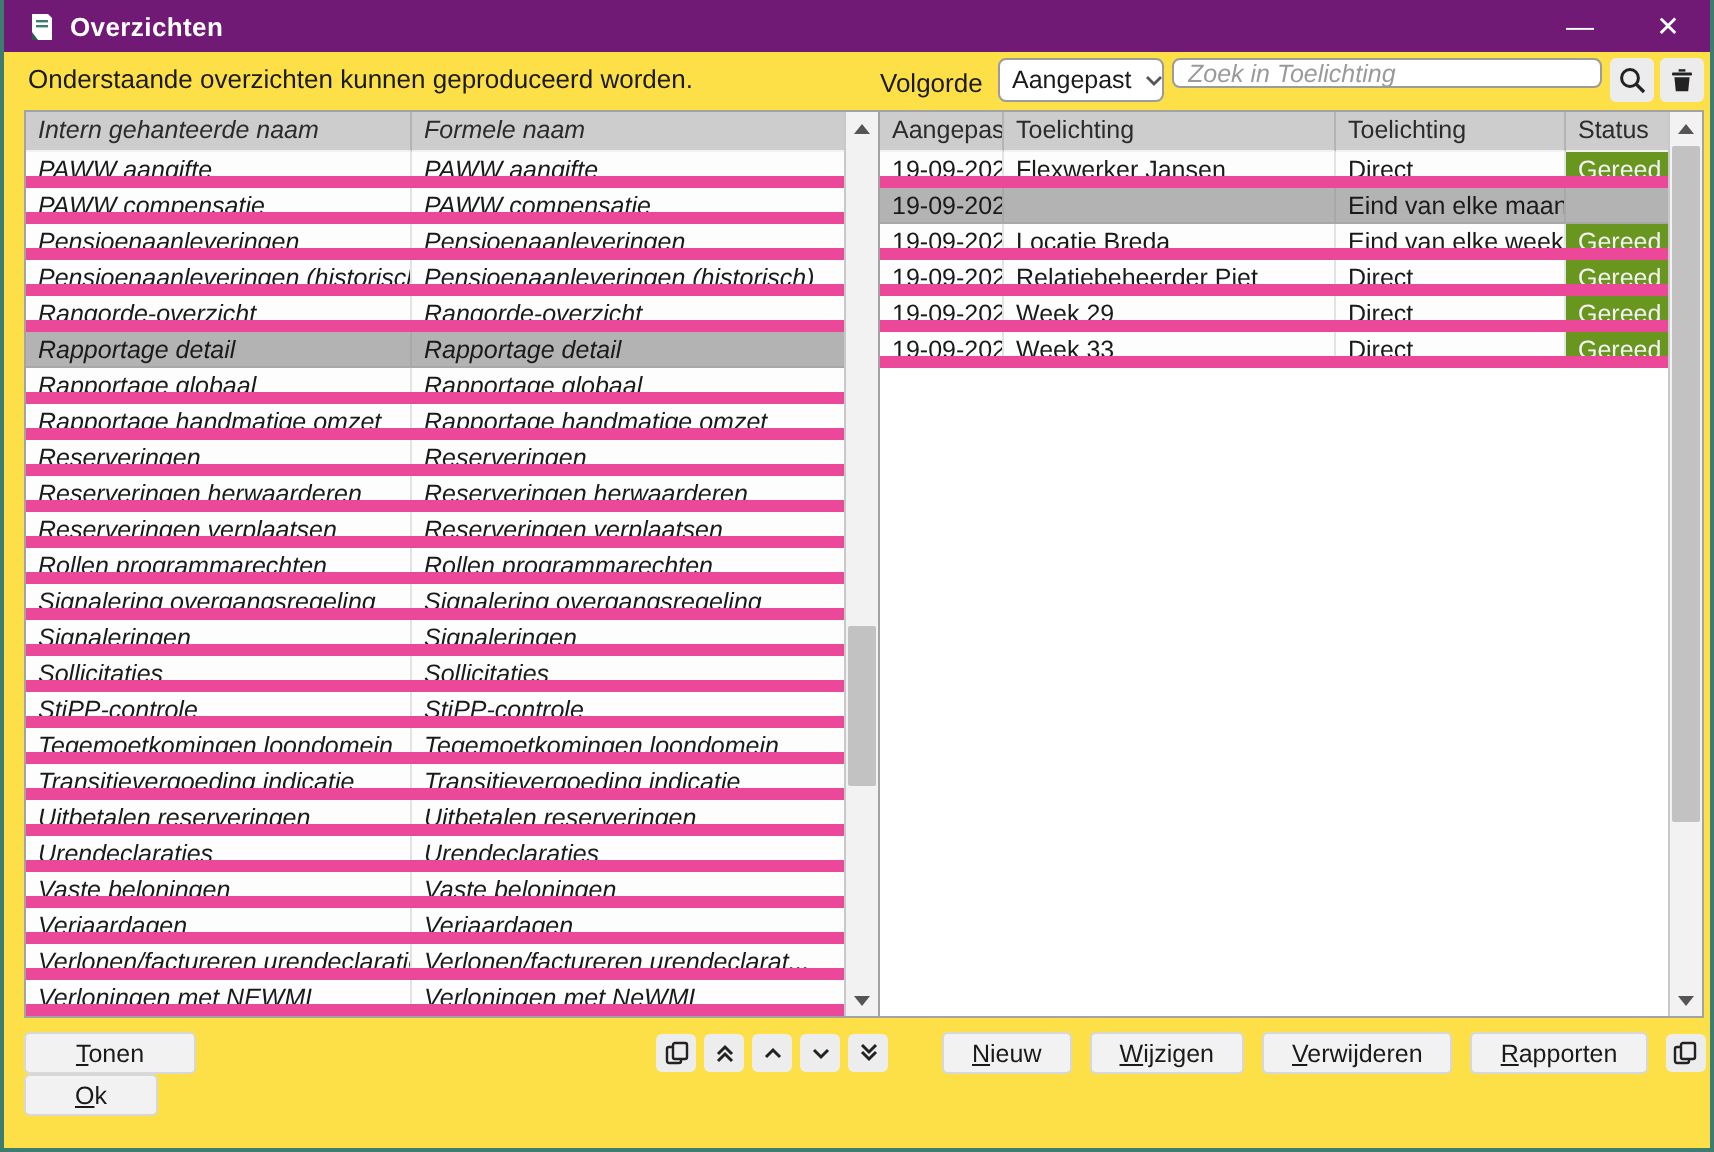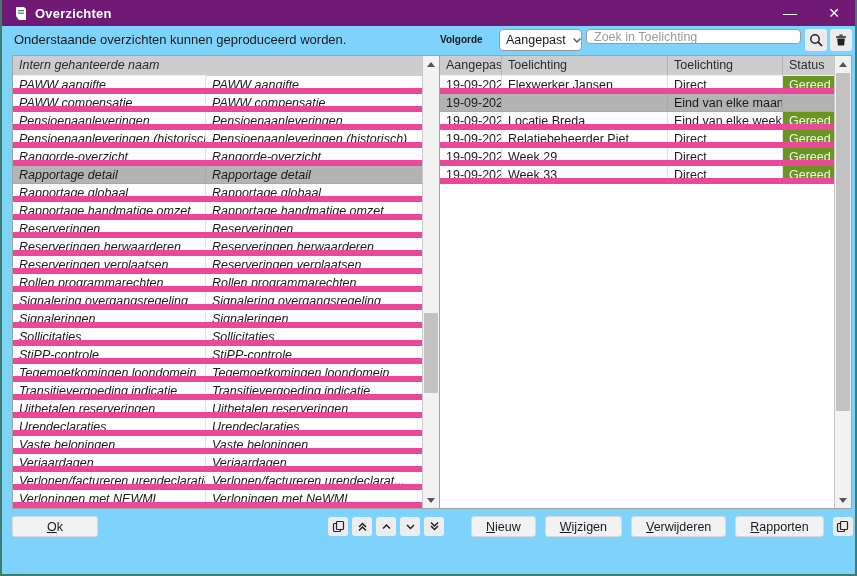--- a/index.html
+++ b/index.html
@@ -12,21 +12,21 @@
   }
   .titlebar {
     height:26px; background:#701a75; display:flex; align-items:center;
     padding:0 12px; gap:8px; color:#fff;
   }
   .titlebar .doc-ic { display:flex; align-items:center; }
   .title-text { font-size:13px; font-weight:bold; letter-spacing:.2px; }
   .win-controls { margin-left:auto; display:flex; gap:26px; align-items:center; }
   .win-btn { color:#fff; font-size:14px; line-height:1; cursor:default; width:18px; text-align:center; }
 
-  .body { position:relative; width:100%; height:548px; background:#7dd3fc; }
+  .body { position:relative; width:100%; height:548px; background:#fde047; }
 
   .desc { position:absolute; left:12px; top:6px; font-size:13px; color:#1a1a1a; }
 
   
   .tablebox { position:absolute; top:29px; border:1px solid #a3a3a3; display:flex; background:#fff; }
   .tbl { flex:1; display:flex; flex-direction:column; overflow:hidden; }
   .thead { display:grid; height:20px; background:#cdcdcd; flex:0 0 20px; }
   .thead .hcell {
     font-size:12.5px; color:#2b2b2b; padding:2px 0 0 6px;
     border-right:1px solid #b4b4b4; border-bottom:1px solid #f2f2f2;
@@ -52,49 +52,49 @@
   
   .vscroll { flex:0 0 17px; background:#f2f2f2; border-left:1px solid #c8c8c8; position:relative; }
   .sb-arrow { position:absolute; left:0; width:16px; height:16px; display:flex; align-items:center; justify-content:center; }
   .sb-up { top:0; } .sb-down { bottom:0; }
   .sb-thumb { position:absolute; left:1px; width:14px; background:#c2c2c2; border-radius:1px; }
   .ltable .sb-thumb { top:257px; height:80px; }
   .rtable .sb-thumb { top:17px; height:338px; }
 
   
   .toolbar { position:absolute; left:437px; top:2px; width:413px; height:24px; }
-  .vol-label { position:absolute; left:1px; top:6px; font-size:10px; font-weight:bold; color:#1a1a1a; }
+  .vol-label { position:absolute; left:1px; top:6px; font-size:13px; font-weight:normal; color:#1a1a1a; }
   .select {
     position:absolute; left:60px; top:1px; width:83px; height:22px;
     border:1px solid #9b9b9b; border-radius:4px; background:#fff;
     display:flex; align-items:center; padding:0 6px; gap:6px; font-size:12.5px; color:#1a1a1a;
   }
   .select .chev { margin-left:auto; display:flex; }
   .search-input {
     position:absolute; left:147px; top:1px; width:215px; height:15px;
     border:1px solid #9b9b9b; border-radius:4px; padding:0 7px;
-    font-family:"Liberation Sans",sans-serif; font-size:12.5px; color:#1a1a1a; outline:none;
+    font-family:"Liberation Sans",sans-serif; font-size:12.5px; color:#1a1a1a; outline:none;font-style:italic;
   }
   .search-input::placeholder { color:#9a9a9a; }
   .tool-icbtn {
     position:absolute; top:1px; width:22px; height:22px; border-radius:3px;
     background:#ececec; display:flex; align-items:center; justify-content:center;
   }
   .tool-search { left:366px; } .tool-trash { left:391px; }
 
   
   .btn {
     height:21px; background:#f2f2f2; border:1px solid #d8d8d8; border-radius:3px;
     font-family:"Liberation Sans",sans-serif; font-size:12.5px; color:#1a1a1a;
     padding:0 14px; cursor:default; white-space:nowrap;
   }
   .btn u { text-decoration:underline; }
   .lbtn-row { position:absolute; left:10px; top:490px; width:432px; display:flex; align-items:center; }
   .btn-tonen { width:86px; }
-  .btn-ok { position:absolute; left:10px; top:490px; width:86px; }
+  .btn-ok { position:absolute; left:10px; top:511px; width:67px; }
   .rbtn-row { position:absolute; left:437px; top:490px; width:413px; display:flex; align-items:center; gap:9px;padding-left:32px; }
   .icon-cluster { margin-left:auto; display:flex; gap:4px; }
   .icbtn {
     width:20px; height:19px; background:#ededed; border-radius:3px;
     display:flex; align-items:center; justify-content:center;
   }
 </style>
 </head>
 <body>
 
@@ -117,20 +117,21 @@
   </div>
 
   <div class="body">
 
     <div class="desc">Onderstaande overzichten kunnen geproduceerd worden.</div>
 
     <div class="tablebox ltable">
       <div class="tbl">
         <div class="thead">
           <div class="hcell">Intern gehanteerde naam</div>
+          <div class="hcell">Formele naam</div>
         </div>
         <div id="left-rows">
             <div class="trow">
               <div class="cell">PAWW aangifte</div>
               <div class="cell">PAWW aangifte</div>
             </div>
             <div class="trow">
               <div class="cell">PAWW compensatie</div>
               <div class="cell">PAWW compensatie</div>
             </div>

